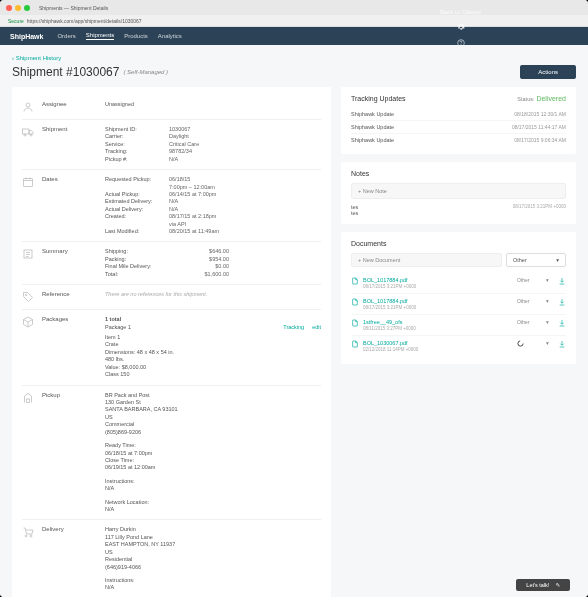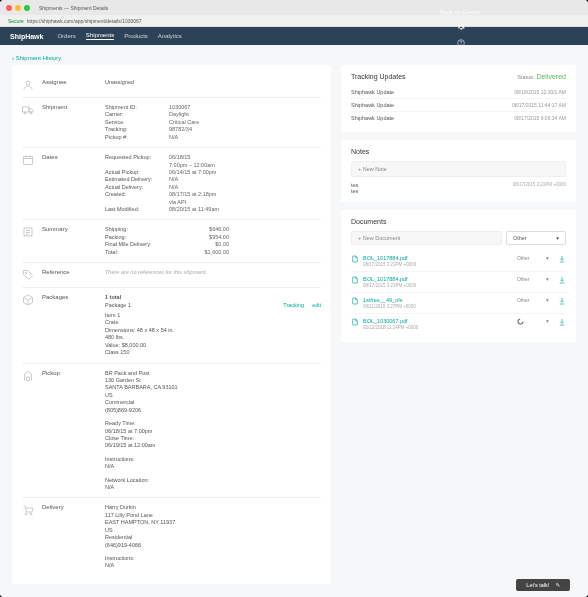--- a/index.html
+++ b/index.html
@@ -108,20 +108,26 @@
             <circle cx="12" cy="12" r="11" fill="#fff" opacity=".3"></circle>
             <circle cx="12" cy="9" r="3"></circle>
             <path d="M6 20c0-3 3-5 6-5s6 2 6 5z"></path>
           </svg>
         </span>
     </div>
   </div>
 
   <div class="page" style="position:relative">
     <div class="back">‹ <span>Shipment History</span></div>
+    <div class="hdr">
+      <h1>Shipment #1030067</h1>
+      <span class="sub">( Self-Managed )</span>
+      <div class="spacer"></div>
+      <button class="btn-actions">Actions</button>
+    </div>
 
     <div class="cols">
       <div class="left">
 
         <div class="row">
           <div class="ic">
               <svg viewBox="0 0 24 24" fill="none" stroke="currentColor" stroke-width="1.5">
                 <circle cx="12" cy="8" r="4"></circle>
                 <path d="M4 21c0-4 4-7 8-7s8 3 8 7"></path>
               </svg>

